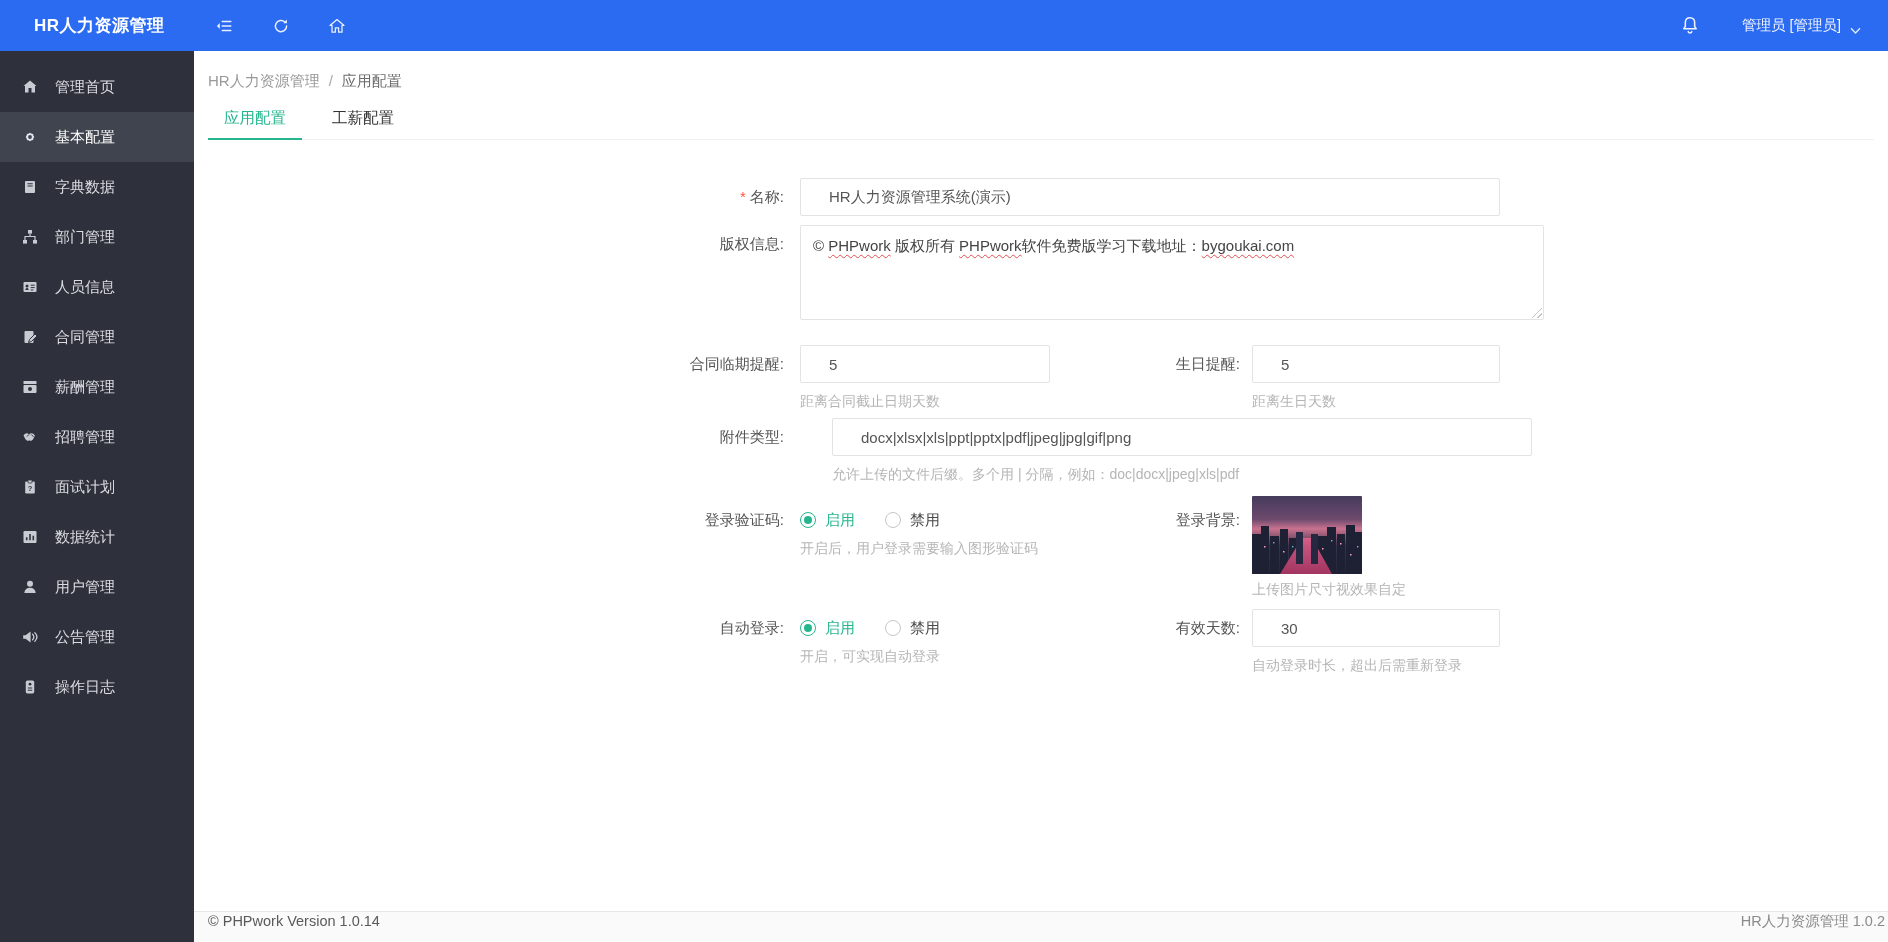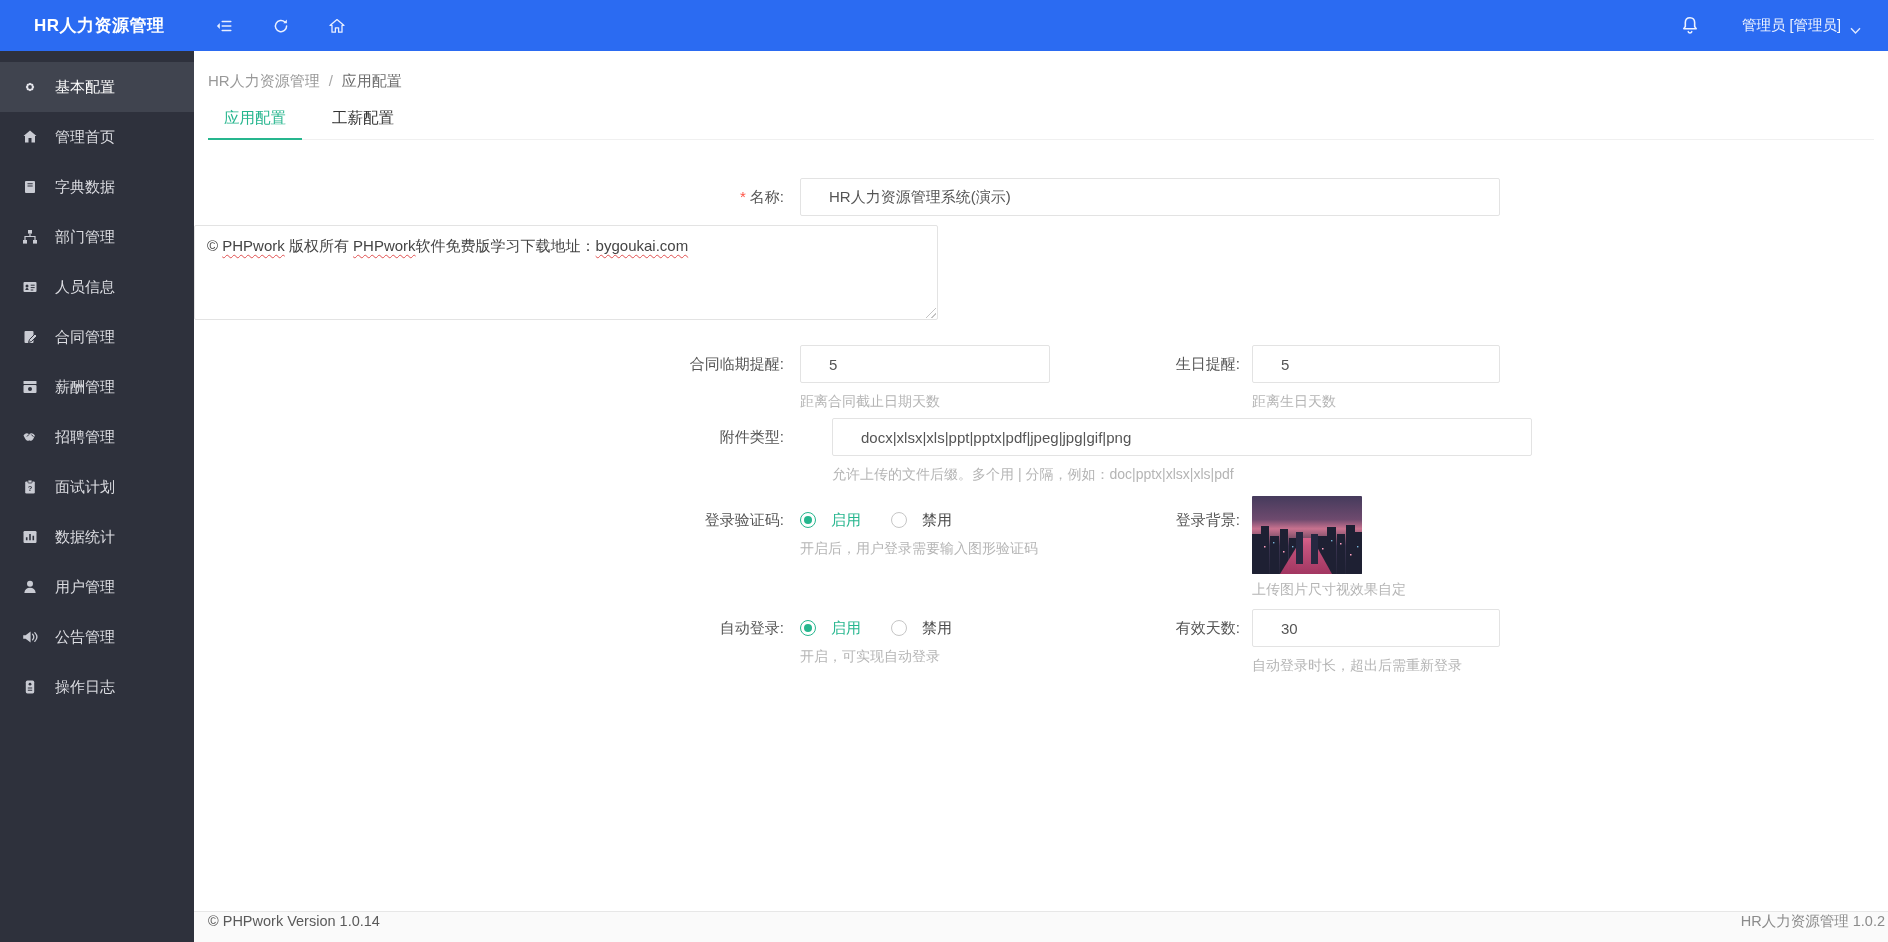--- a/index.html
+++ b/index.html
@@ -53,21 +53,21 @@
   .hint{font-size:14px;color:var(--hint-gray);margin-top:9px;white-space:nowrap;line-height:18px;}
   .fake-ta{width:744px;height:95px;border:1px solid #e3e3e3;border-radius:2px;padding:8px 12px;font-size:15px;
     color:#444;line-height:1.55;position:relative;cursor:text;}
   .grip{position:absolute;right:1px;bottom:1px;width:11px;height:11px;cursor:nwse-resize;
     background:repeating-linear-gradient(135deg,#c4c4c4 0 1px,transparent 1px 4px);
     clip-path:polygon(100% 0,100% 100%,0 100%);}
   .wavy{text-decoration:underline;text-decoration-style:wavy;text-decoration-color:#e04f4f;
     text-decoration-thickness:1px;text-underline-offset:3px;}
   .rgroup{display:flex;align-items:center;height:20px;}
   .pt14{padding-top:14px;} .pt9{padding-top:9px;}
-  .radio{display:flex;align-items:center;cursor:pointer;margin-right:30px;gap:6px;}
+  .radio{display:flex;align-items:center;cursor:pointer;margin-right:30px;}
   .rcircle{width:16px;height:16px;border-radius:50%;border:1px solid #c6c6c6;background:#fff;margin-right:9px;position:relative;}
   .radio.checked .rcircle{border-color:var(--accent-green);}
   .radio.checked .rcircle::after{content:"";position:absolute;left:3px;top:3px;width:8px;height:8px;border-radius:50%;background:var(--accent-green);}
   .rtext{font-size:15px;color:#4a4a4a;}
   .radio.checked .rtext{color:var(--accent-green);}
   .thumb{width:110px;height:78px;display:block;border-radius:1px;cursor:pointer;}
   .mb9{margin-bottom:9px;} .mb25{margin-bottom:25px;} .mb8{margin-bottom:8px;}
   .mb13{margin-bottom:13px;gap:32px;} .mb11{margin-bottom:11px;}
 
   
@@ -109,37 +109,37 @@
       <span class="chev">
         <svg viewBox="0 0 11 8" fill="none">
             <path d="M1 1.3 5.5 6 10 1.3" stroke="currentColor" stroke-width="1.4"></path>
           </svg>
       </span>
     </div>
   </div>
 </div>
 
 <div class="sidebar">
+  <div class="side-item">
+    <span class="sicon">
+        <svg viewBox="0 0 16 16">
+          <path d="M8 1.5 14.5 7H13v6.5H9.5V9h-3v4.5H3V7H1.5Z" fill="currentColor"></path>
+        </svg>
+      </span>
+    <span>管理首页</span>
+  </div>
   <div class="side-item active">
     <span class="sicon">
         <svg viewBox="0 0 16 16">
           <rect x="4.7" y="4.7" width="6.6" height="6.6" rx="1.2" fill="currentColor"></rect>
           <rect x="4.7" y="4.7" width="6.6" height="6.6" rx="1.2" fill="currentColor" transform="rotate(45 8 8)"></rect>
           <circle cx="8" cy="8" r="1.9" fill="#40444f"></circle>
         </svg>
       </span>
     <span>基本配置</span>
-  </div>
-  <div class="side-item">
-    <span class="sicon">
-        <svg viewBox="0 0 16 16">
-          <path d="M8 1.5 14.5 7H13v6.5H9.5V9h-3v4.5H3V7H1.5Z" fill="currentColor"></path>
-        </svg>
-      </span>
-    <span>管理首页</span>
   </div>
   <div class="side-item">
     <span class="sicon">
         <svg viewBox="0 0 16 16">
           <rect x="3" y="2" width="10" height="12" rx="1" fill="currentColor"></rect>
           <path d="M5.5 4.7h5.2M5.5 7h5.2" stroke="#2e313c" stroke-width="1.1"></path>
         </svg>
       </span>
     <span>字典数据</span>
   </div>
@@ -254,20 +254,21 @@
   </div>
 
   <div class="form">
 
     <div class="frow mb9">
       <div class="lbl"><span class="req">*</span><span>名称:</span></div>
       <input class="input w-full" type="text" value="HR人力资源管理系统(演示)" style="">
     </div>
 
     <div class="frow mb25">
+      <div class="lbl">版权信息:</div>
       <div class="fake-ta">
         <span>© </span><span class="wavy">PHPwork</span><span> 版权所有 </span><span class="wavy">PHPwork</span><span>软件免费版学习下载地址：</span><span class="wavy">bygoukai.com</span>
         <span class="grip"></span>
       </div>
     </div>
 
     <div class="frow mb8">
       <div class="lbl">合同临期提醒:</div>
       <div class="ctrl-col cw250">
         <input class="input w-half" type="text" value="5" style="">
@@ -277,21 +278,21 @@
       <div class="ctrl-col">
         <input class="input w-half2" type="text" value="5" style="">
         <div class="hint">距离生日天数</div>
       </div>
     </div>
 
     <div class="frow mb13">
       <div class="lbl">附件类型:</div>
       <div class="ctrl-col">
         <input class="input w-full" type="text" value="docx|xlsx|xls|ppt|pptx|pdf|jpeg|jpg|gif|png" style="">
-        <div class="hint">允许上传的文件后缀。多个用 | 分隔，例如：doc|pptx|xlsx|xls|pdf</div>
+        <div class="hint">允许上传的文件后缀。多个用 | 分隔，例如：doc|docx|jpeg|xls|pdf</div>
       </div>
     </div>
 
     <div class="frow mb11">
       <div class="lbl lh20">登录验证码:</div>
       <div class="ctrl-col cw250 pt14">
         <div class="rgroup">
           <div class="radio checked">
               <span class="rcircle"></span>
               <span class="rtext">启用</span>

